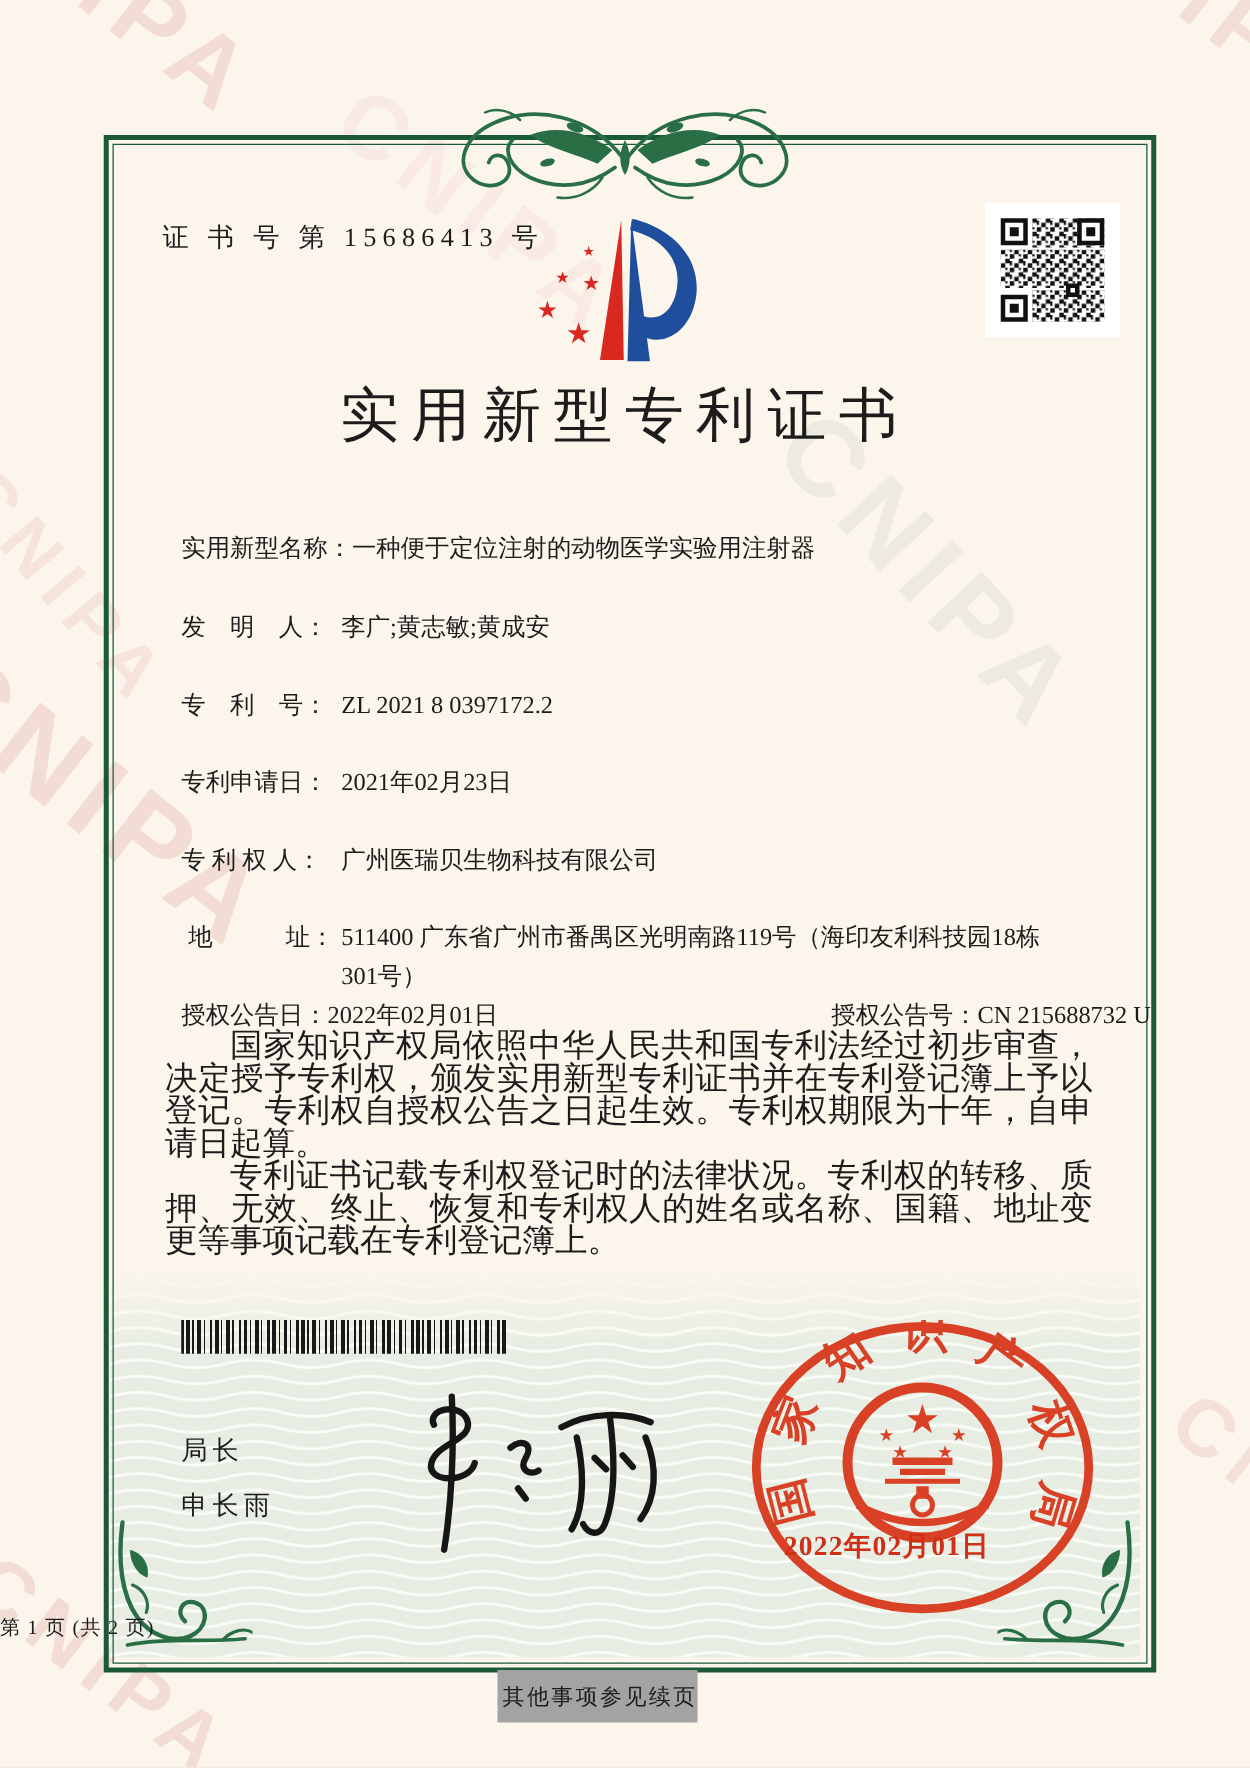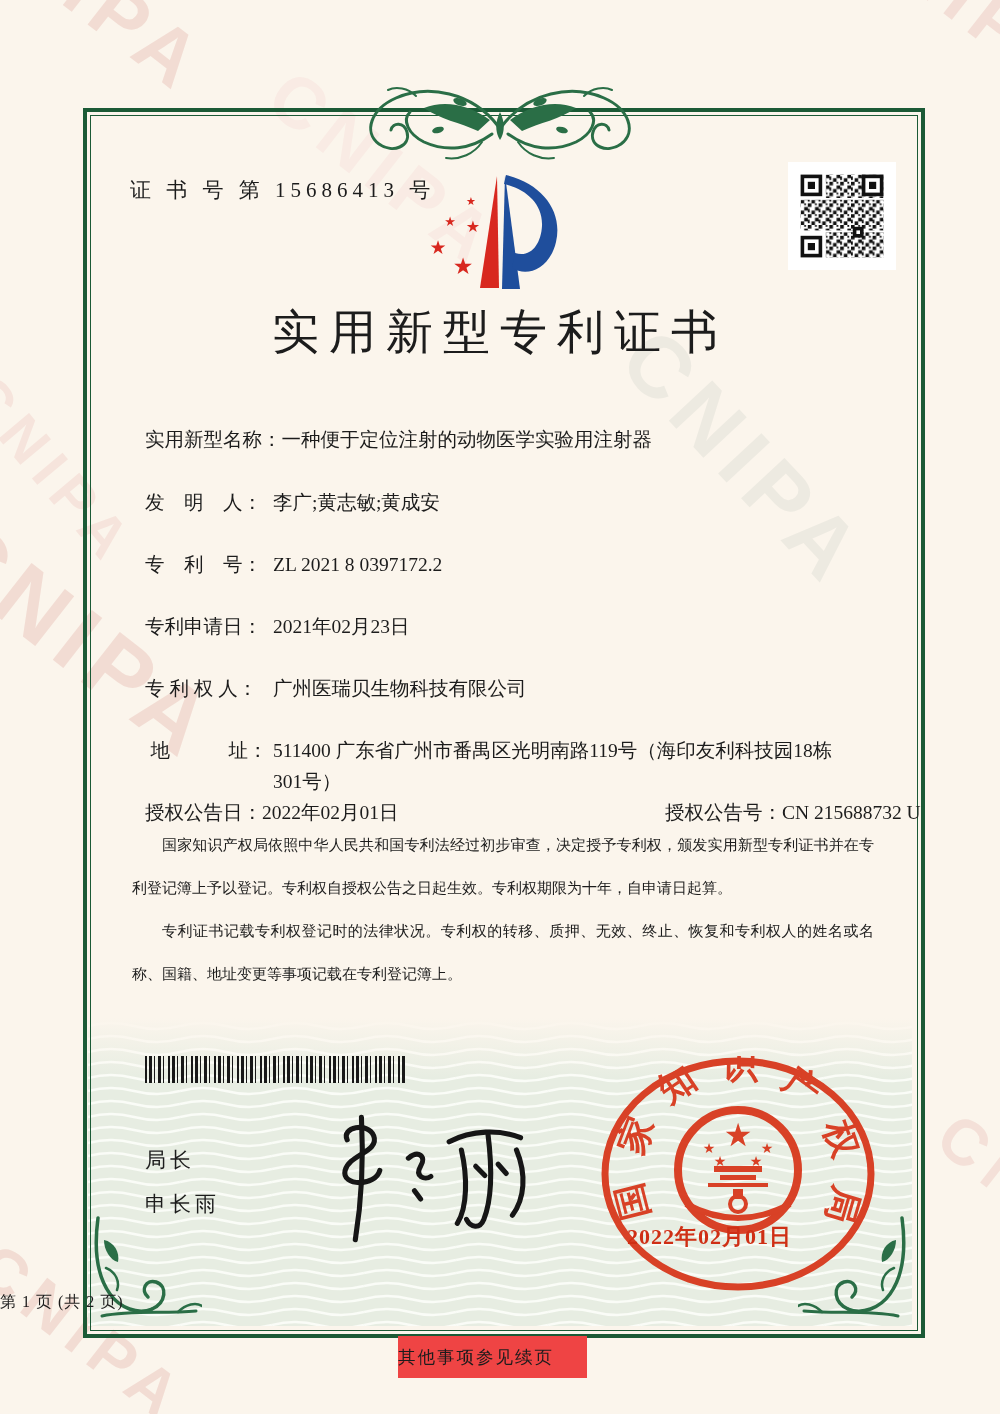--- a/index.html
+++ b/index.html
@@ -40,41 +40,41 @@
       font-size:47px;font-weight:normal;letter-spacing:10px;}
   
   .row{position:absolute;left:145px;font-size:19.5px;line-height:31px;white-space:nowrap;}
   .row .lab{display:inline-block;min-width:128px;}
   .row.addr{white-space:normal;width:770px;}
   .row.addr .val{display:inline-block;vertical-align:top;width:575px;white-space:normal;}
   .row.addr .lab{vertical-align:top;text-align:center;}
   .grant-no{position:absolute;left:520px;top:0;}
   
   .paras{position:absolute;left:132px;top:824px;width:742px;
-      font-size:15px;line-height:43px;text-align:justify;}
+      font-size:26px;line-height:26px;text-align:justify;}
   .paras p{margin:0;text-indent:2em;}
   
   .barcode{position:absolute;left:145px;top:1056px;width:262px;height:27px;
       background:repeating-linear-gradient(90deg,
         #181818 0 2px,rgba(0,0,0,0) 2px 4px,
         #181818 4px 7px,rgba(0,0,0,0) 7px 9px,
         #181818 9px 10px,rgba(0,0,0,0) 10px 13px,
         #181818 13px 16px,rgba(0,0,0,0) 16px 18px,
         #181818 18px 19px,rgba(0,0,0,0) 19px 23px);}
   .issuer-title{position:absolute;left:145px;top:1146px;font-size:21px;letter-spacing:4px;
       font-family:Liberation Mono, monospace;}
   .issuer-name{position:absolute;left:145px;top:1190px;font-size:21px;letter-spacing:4px;
       font-family:"Liberation Sans","DejaVu Sans",sans-serif;}
   .sig{position:absolute;left:288px;top:1104px;width:255px;height:145px;}
   .seal{position:absolute;left:596px;top:1056px;width:286px;height:242px;opacity:.93;}
   .seal-date{position:absolute;left:627px;top:1222px;font-size:22px;font-weight:600;
       color:#cf2f15;letter-spacing:1px;}
   .page-info{position:absolute;left:0;top:1292px;width:940px;text-align:left;font-size:16px;letter-spacing:1px;}
-  .footer-note{position:absolute;left:398px;top:1336px;width:189px;height:42px;background:#ef4444;
-      text-align:left;line-height:42px;font-size:17.5px;letter-spacing:2px;}
+  .footer-note{position:absolute;left:398px;top:1336px;width:160px;height:42px;background:#a3a3a3;
+      text-align:right;line-height:42px;font-size:17.5px;letter-spacing:2px;}
 </style>
 </head>
 <body>
 
 <div class="page">
 
   <div class="wm w1">CNIPA</div>
   <div class="wm w2">CNIPA</div>
   <div class="wm w3">CNIPA</div>
   <div class="wm w4">CNIPA</div>

